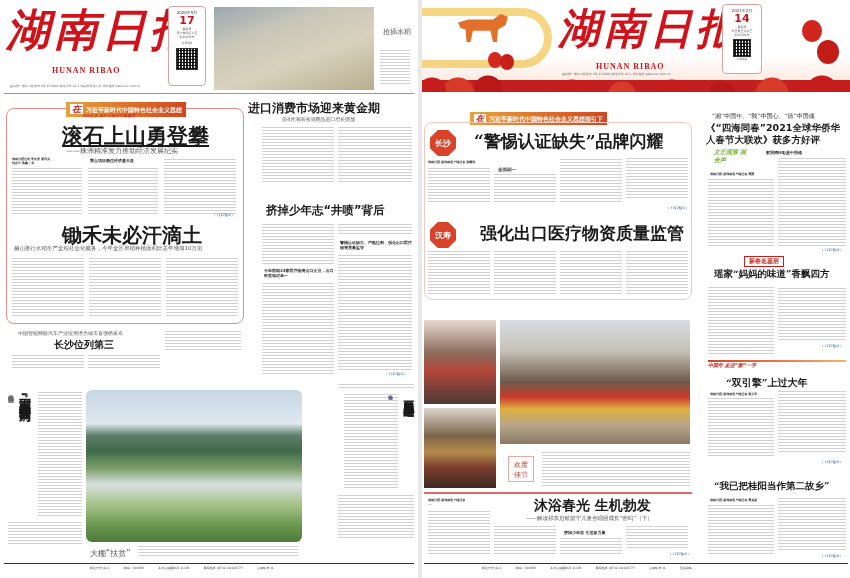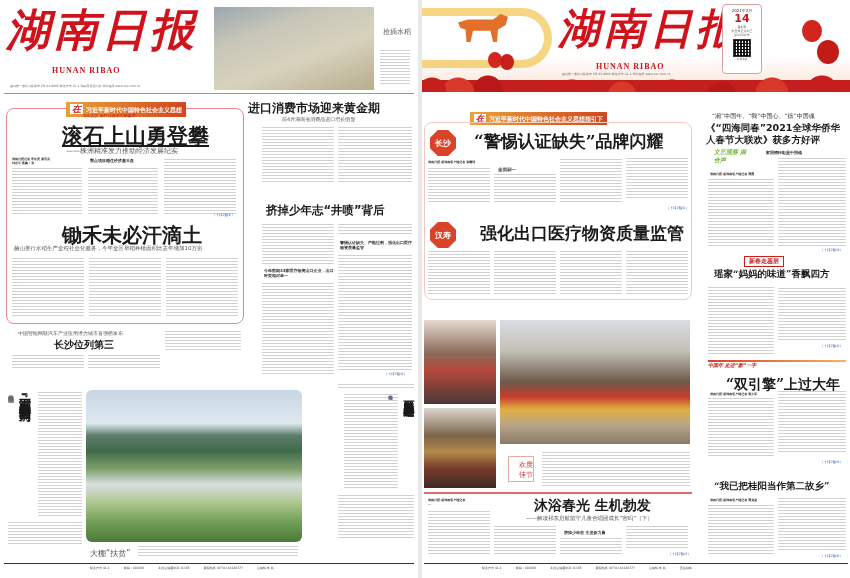--- a/index.html
+++ b/index.html
@@ -45,20 +45,29 @@
 </style>
 </head>
 <body>
 
 <div class="page" id="page-left">
 
   <div class="abs masthead-title" style="left:6px;top:4px;font-size:44px;line-height:52px;">湖南日报</div>
   <div class="abs pinyin" style="left:52px;top:66px;">HUNAN  RIBAO</div>
   <div class="abs tiny" style="left:10px;top:84px;white-space:nowrap;">国内统一连续出版物号 CN 43-0003    邮发代号 41-1    湖南日报社出版    华声在线 www.voc.com.cn</div>
 
+  <div class="abs dateBox" style="left:168px;top:6px;width:38px;height:80px;">
+    <div class="ym">2020年5月</div>
+    <div class="d">17</div>
+    <div class="sm">星期日</div>
+    <div class="sm">庚子年四月廿五</div>
+    <div class="sm">第25035号</div>
+    <div class="sm" style="margin-top:2px;">今日8版</div>
+    <div class="qr" style="width:22px;height:22px;margin:3px auto 0;"></div>
+  </div>
 
   <div class="abs photo-rice" style="left:214px;top:7px;width:160px;height:83px;"></div>
   <div class="abs" style="left:380px;top:28px;width:34px;font-size:7px;color:#555;line-height:9px;text-align:center;">抢插水稻</div>
   <div class="abs body-text" style="left:380px;top:50px;width:30px;height:36px;"></div>
 
   <div class="abs redline" style="left:4px;top:93px;width:410px;"></div>
 
   <div class="abs box-red" style="left:6px;top:108px;width:238px;height:216px;"></div>
   <div class="abs kicker" style="left:66px;top:102px;">
     <span style="font-size:9px;font-style:italic;color:#c41a1a;background:#fff;padding:0 2px;margin-right:3px;">在</span><span>习近平新时代中国特色社会主义思想</span>
@@ -181,21 +190,21 @@
   <div class="abs badge-oct" style="left:8px;top:222px;width:26px;height:26px;font-size:8px;line-height:26px;">汉寿</div>
   <div class="abs headline serif" style="left:58px;top:222px;font-size:17px;">强化出口医疗物资质量监管</div>
   <div class="abs body-text" style="left:6px;top:250px;width:62px;height:46px;"></div>
   <div class="abs body-text" style="left:72px;top:250px;width:62px;height:46px;"></div>
   <div class="abs body-text" style="left:138px;top:250px;width:62px;height:46px;"></div>
   <div class="abs body-text" style="left:204px;top:250px;width:62px;height:46px;"></div>
 
   <div class="abs photo-street" style="left:2px;top:320px;width:72px;height:84px;"></div>
   <div class="abs photo-temple" style="left:2px;top:408px;width:72px;height:80px;"></div>
   <div class="abs photo-festival" style="left:78px;top:320px;width:190px;height:124px;"></div>
-  <div class="abs" style="left:86px;top:456px;width:26px;height:26px;border:1px solid #e7a9a0;color:#c8342a;font-size:7px;line-height:10px;text-align:right;padding-top:3px;font-family:'DejaVu Serif',serif;">
+  <div class="abs" style="left:86px;top:456px;width:26px;height:26px;border:1px solid #e7a9a0;color:#c8342a;font-size:7px;line-height:10px;text-align:center;padding-top:3px;font-family:'DejaVu Serif',serif;">
     <div>欢度</div>
     <div>佳节</div>
   </div>
   <div class="abs body-text" style="left:120px;top:450px;width:148px;height:38px;"></div>
   <div class="abs redline" style="left:2px;top:492px;width:268px;background:#e06a6a;height:1.5px;"></div>
 
   <div class="abs" style="left:6px;top:498px;font-size:3px;font-weight:bold;color:#333;width:40px;">湖南日报·新湖南客户端记者 ...</div>
   <div class="abs headline" style="left:112px;top:497px;font-size:14px;">沐浴春光 生机勃发</div>
   <div class="abs subhead" style="left:104px;top:515px;font-size:5.5px;">——解读祁东启航留守儿童合唱团成长“密码”（下）</div>
   <div class="abs body-text" style="left:6px;top:510px;width:62px;height:46px;"></div>
@@ -216,21 +225,21 @@
 
   <div class="abs" style="left:322px;top:256px;background:#fff;border:1px solid #c81f1a;color:#c81f1a;font-size:6px;font-weight:bold;font-family:'DejaVu Serif',serif;padding:0 4px;white-space:nowrap;">新春走基层</div>
   <div class="abs headline serif" style="left:292px;top:268px;font-size:9.5px;">瑶家“妈妈的味道”香飘四方</div>
   <div class="abs body-text" style="left:286px;top:286px;width:66px;height:70px;"></div>
   <div class="abs body-text" style="left:356px;top:286px;width:68px;height:56px;"></div>
   <div class="abs more" style="left:398px;top:344px;">（下转2版④）</div>
 
   <div class="abs" style="left:286px;top:360px;width:138px;height:2px;background:linear-gradient(90deg,#d8402a,#f2b46a);"></div>
   <div class="abs" style="left:286px;top:362px;font-size:5px;color:#c81f1a;font-style:italic;font-weight:bold;white-space:nowrap;">中国年 走进“新”一字</div>
 
-  <div class="abs headline serif" style="left:304px;top:376px;font-size:14px;">“双引擎”上过大年</div>
+  <div class="abs headline serif" style="left:304px;top:376px;font-size:10px;">“双引擎”上过大年</div>
   <div class="abs" style="left:288px;top:392px;font-size:3px;font-weight:bold;color:#333;white-space:nowrap;">湖南日报·新湖南客户端记者 蒋少军</div>
   <div class="abs body-text" style="left:286px;top:398px;width:66px;height:60px;"></div>
   <div class="abs body-text" style="left:356px;top:390px;width:68px;height:64px;"></div>
   <div class="abs more" style="left:398px;top:460px;">（下转2版⑤）</div>
 
   <div class="abs headline serif" style="left:292px;top:480px;font-size:9.5px;">“我已把桂阳当作第二故乡”</div>
   <div class="abs" style="left:288px;top:498px;font-size:3px;font-weight:bold;color:#333;white-space:nowrap;">湖南日报·新湖南客户端记者 周龙泉</div>
   <div class="abs body-text" style="left:286px;top:504px;width:66px;height:52px;"></div>
   <div class="abs body-text" style="left:356px;top:496px;width:68px;height:56px;"></div>
   <div class="abs more" style="left:398px;top:554px;">（下转2版⑥）</div>

